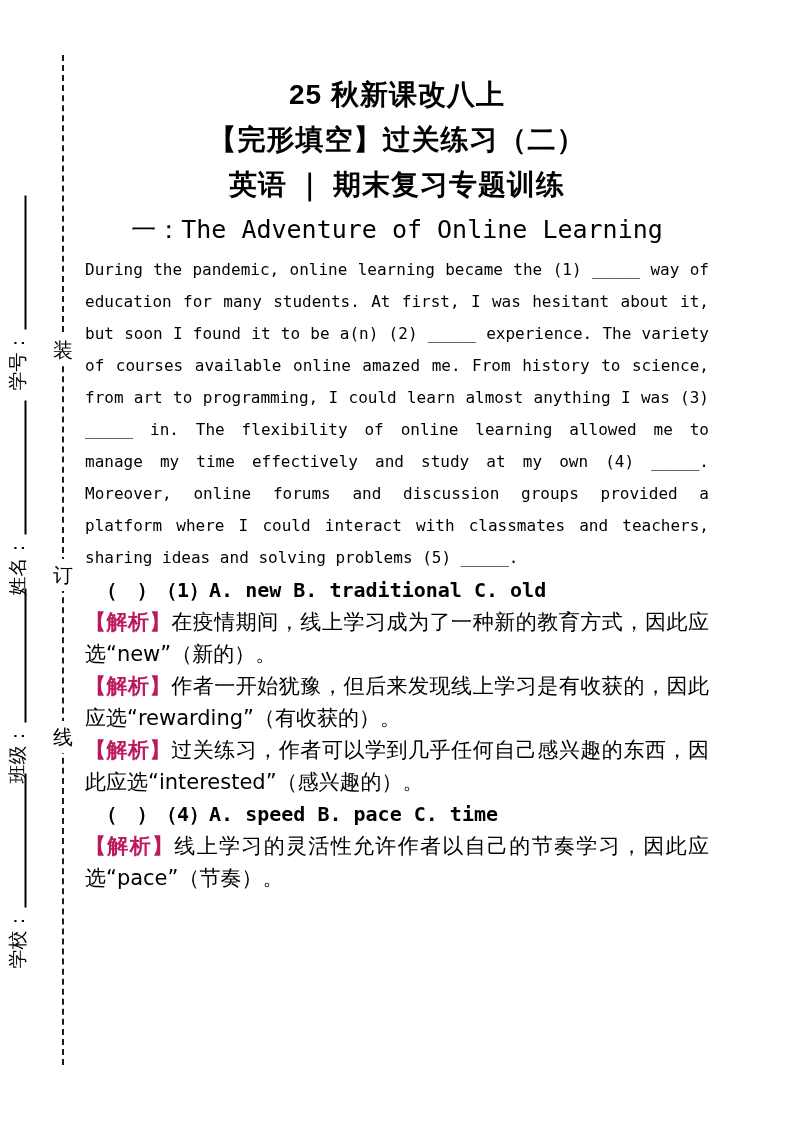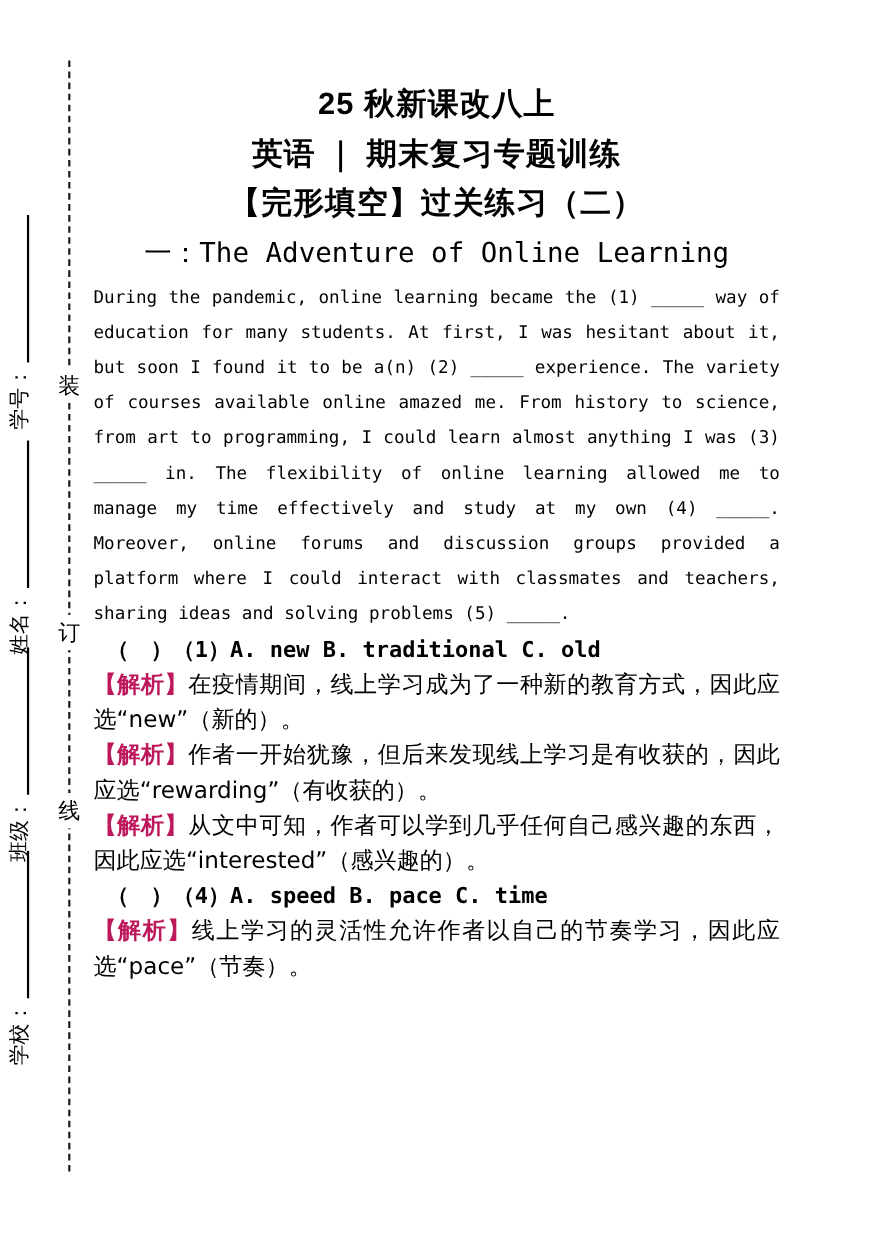--- a/index.html
+++ b/index.html
@@ -121,37 +121,37 @@
     <span class="mf-line"></span>
   </div>
 
   <div class="binding-line"></div>
   <span class="binding-char c1">装</span>
   <span class="binding-char c2">订</span>
   <span class="binding-char c3">线</span>
 
   <div class="content">
     <div class="title">25 秋新课改八上</div>
+    <div class="title">【完形填空】过关练习（二）</div>
     <div class="title">英语 ｜ 期末复习专题训练</div>
-    <div class="title">【完形填空】过关练习（二）</div>
     <div class="section-title">一：The Adventure of Online Learning</div>
 
     <p class="passage">During the pandemic, online learning became the (1) _____ way of education for many students. At first, I was hesitant about it, but soon I found it to be a(n) (2) _____ experience. The variety of courses available online amazed me. From history to science, from art to programming, I could learn almost anything I was (3) _____ in. The flexibility of online learning allowed me to manage my time effectively and study at my own (4) _____. Moreover, online forums and discussion groups provided a platform where I could interact with classmates and teachers, sharing ideas and solving problems (5) _____.</p>
 
     <div class="qa-block">
       <div class="stem">（　）（1）A. new B. traditional C. old</div>
       <p class="analysis"><span class="analysis-label">【解析】</span><span>在疫情期间，线上学习成为了一种新的教育方式，因此应选“new”（新的）。</span></p>
     </div>
 
     <div class="qa-block">
       <p class="analysis"><span class="analysis-label">【解析】</span><span>作者一开始犹豫，但后来发现线上学习是有收获的，因此应选“rewarding”（有收获的）。</span></p>
     </div>
 
     <div class="qa-block">
-      <p class="analysis"><span class="analysis-label">【解析】</span><span>从文中可知，作者可以学到几乎任何自己感兴趣的东西，因此应选“interested”（感兴趣的）。</span></p>
+      <p class="analysis"><span class="analysis-label">【解析】</span><span>过关练习，作者可以学到几乎任何自己感兴趣的东西，因此应选“interested”（感兴趣的）。</span></p>
     </div>
 
     <div class="qa-block">
       <div class="stem">（　）（4）A. speed B. pace C. time</div>
       <p class="analysis"><span class="analysis-label">【解析】</span><span>线上学习的灵活性允许作者以自己的节奏学习，因此应选“pace”（节奏）。</span></p>
     </div>
   </div>
 
 </div>
 

